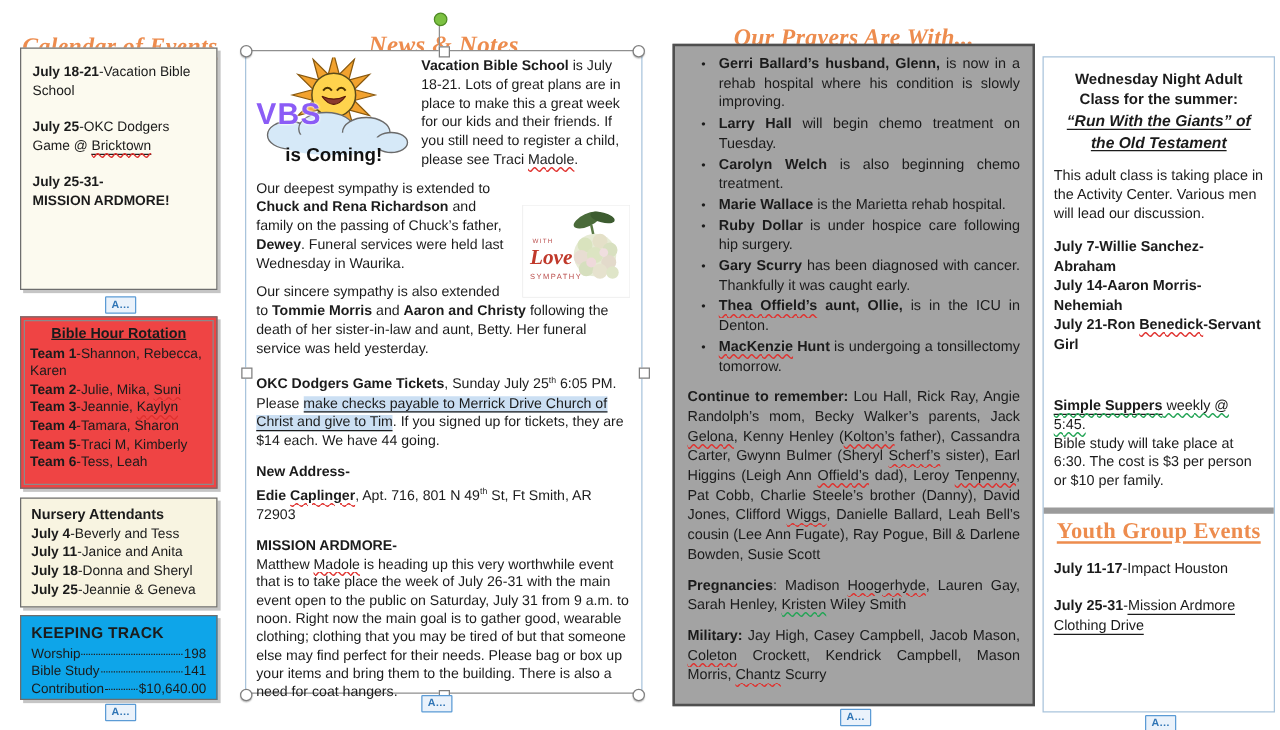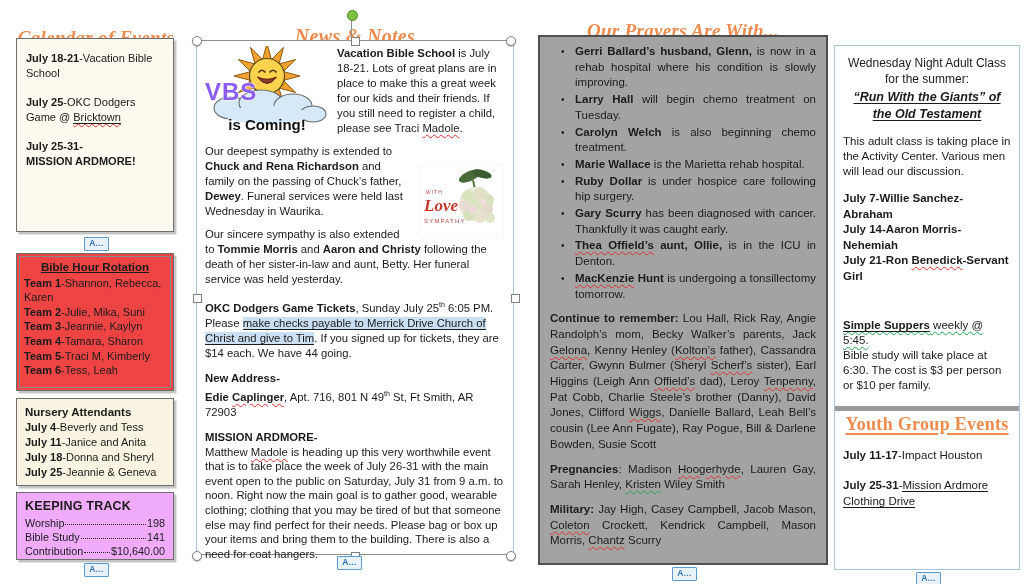--- a/index.html
+++ b/index.html
@@ -17,21 +17,21 @@
   p{margin:0}
 
   
   .c1-box{position:absolute;left:16px;background:#FCFAEF;border:1.5px solid #6e6e6e;width:158px;box-sizing:border-box;}
   .shadow{box-shadow:2.5px 2.5px 0 rgba(110,110,110,.40);}
   .dbl{outline:1px solid #8a8a8a;outline-offset:-4px;background:#ef4444;}
   #cal-box{top:38px;height:194px;padding:12px 9px;font-size:11px;line-height:15px;}
   #cal-box p{margin-bottom:14px;}
   #bible-box{top:253px;height:138px;padding:6px 7px;font-size:11px;line-height:14.6px;}
   #nursery-box{top:398px;height:88px;padding:6px 8px;font-size:11px;line-height:15px;background:#F8F4E1;}
-  #kt-box{top:492px;height:68px;padding:6px 8px;font-size:10.8px;line-height:14px;background:#f0abfc;}
+  #kt-box{top:492px;height:68px;padding:6px 8px;font-size:10.8px;line-height:14px;background:#0ea5e9;}
   .box-title{font-weight:bold;text-align:center;font-size:11.5px;margin-bottom:1px;}
   .box-title span{text-decoration:underline;}
   .box-title-left{font-weight:bold;font-size:11.5px;}
   .box-title-left span{}
   .kt-title{font-weight:bold;font-size:12.5px;margin-bottom:3px;letter-spacing:.2px;}
   .kt-row{display:flex;align-items:baseline;}
   .kt-dots{flex:1;border-bottom:1.6px dotted #222;transform:translateY(-2px);margin:0 1px;}
 
   
   .anchor{position:absolute;width:23px;height:12px;border:1px solid #5B9BD5;background:#EAF2FB;
@@ -62,21 +62,21 @@
                border:2px solid #4f4f4f;box-sizing:border-box;padding:7px 10px 4px 10px;
                font-size:11.5px;line-height:15.7px;text-align:justify;overflow:hidden;}
   #prayers-box ul{margin:0;padding-left:25px;list-style:none;}
   #prayers-box li{margin-bottom:1px;position:relative;}
   #prayers-box li::before{content:"•";position:absolute;left:-14px;font-size:10px;}
   .c3p{margin-top:9px;}
 
   
   #wed-box{position:absolute;left:834px;top:45px;width:186px;height:525px;background:#fff;
            border:1px solid #A9C4DC;box-sizing:border-box;padding:9px 8px;font-size:11.5px;line-height:15px;}
-  .w-t1{font-weight:normal;font-size:12px;text-align:center;line-height:16px;}
+  .w-t1{font-weight:bold;font-size:12px;text-align:center;line-height:16px;}
   .w-t2{font-weight:bold;font-style:italic;font-size:12.5px;text-align:center;line-height:17px;margin-top:2px;
         text-decoration:underline;text-underline-offset:2px;}
   #w-desc{margin-top:11px;}
   #w-sched{margin-top:12px;line-height:15.5px;}
   #w-suppers{margin-top:34px;}
   #w-divider{height:5px;background:#9b9b9b;margin:13px -8px 0 -8px;}
   .youth-heading{position:static;display:block;margin-top:6px;font-style:normal;font-size:18px;}
   #y1{margin-top:13px;line-height:16px;}
   #y2{margin-top:14px;line-height:16px;}
 </style>

